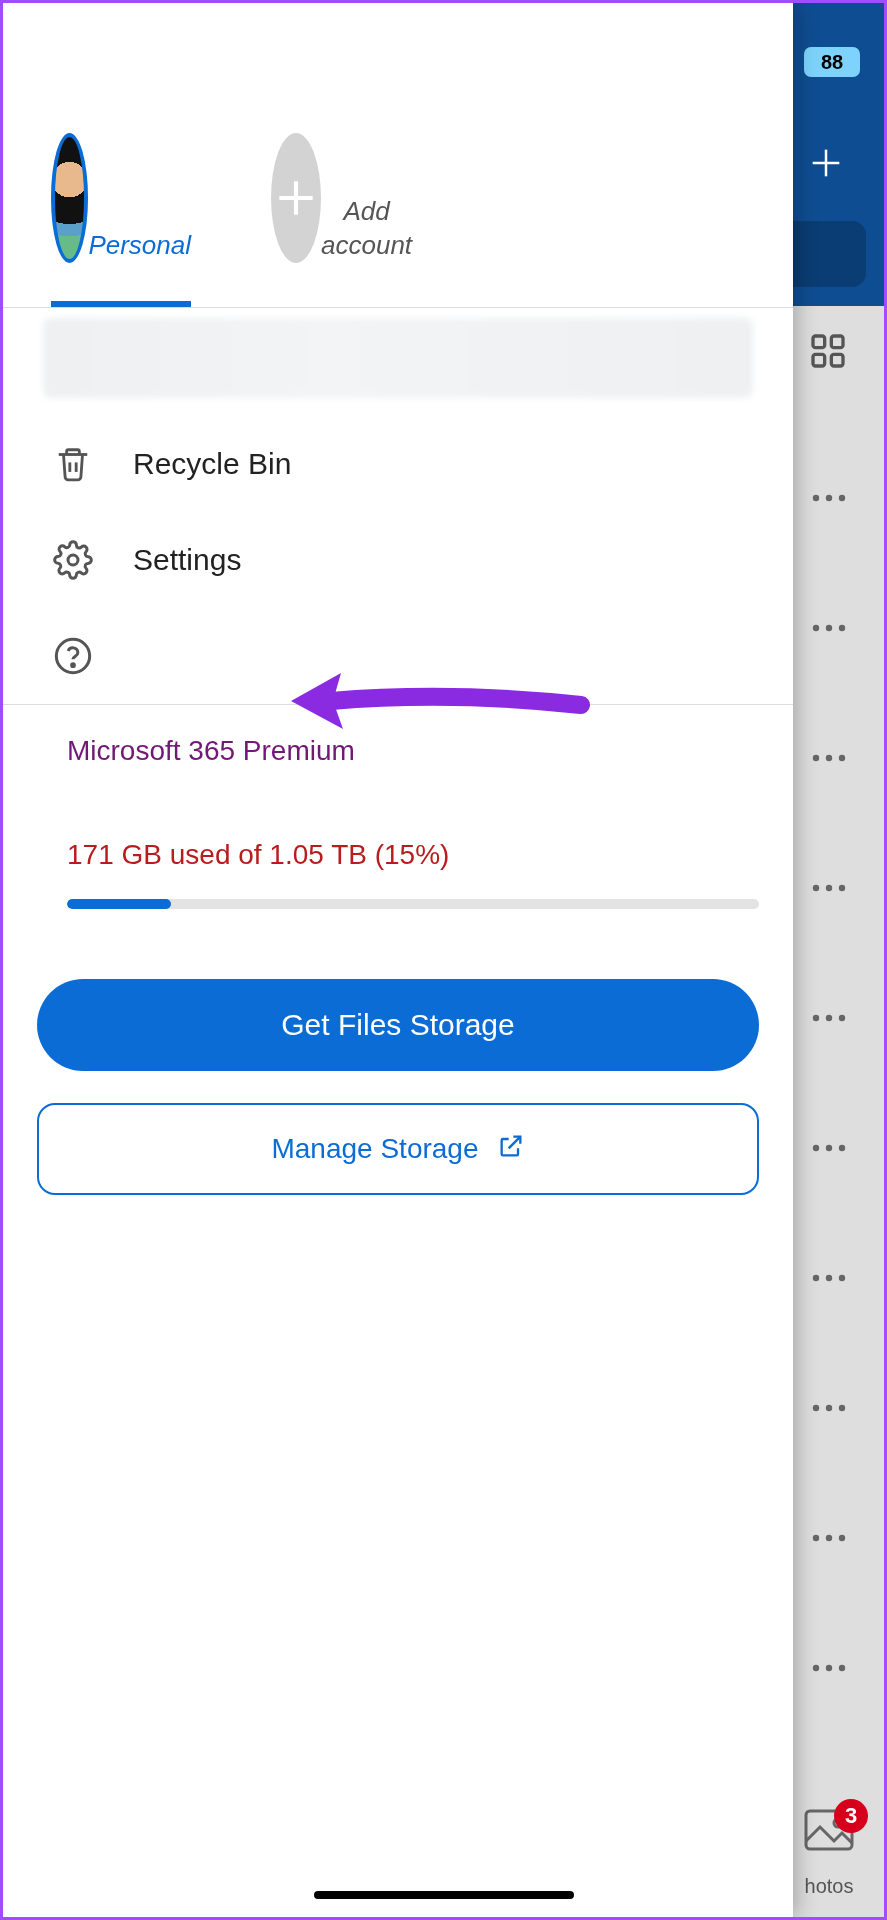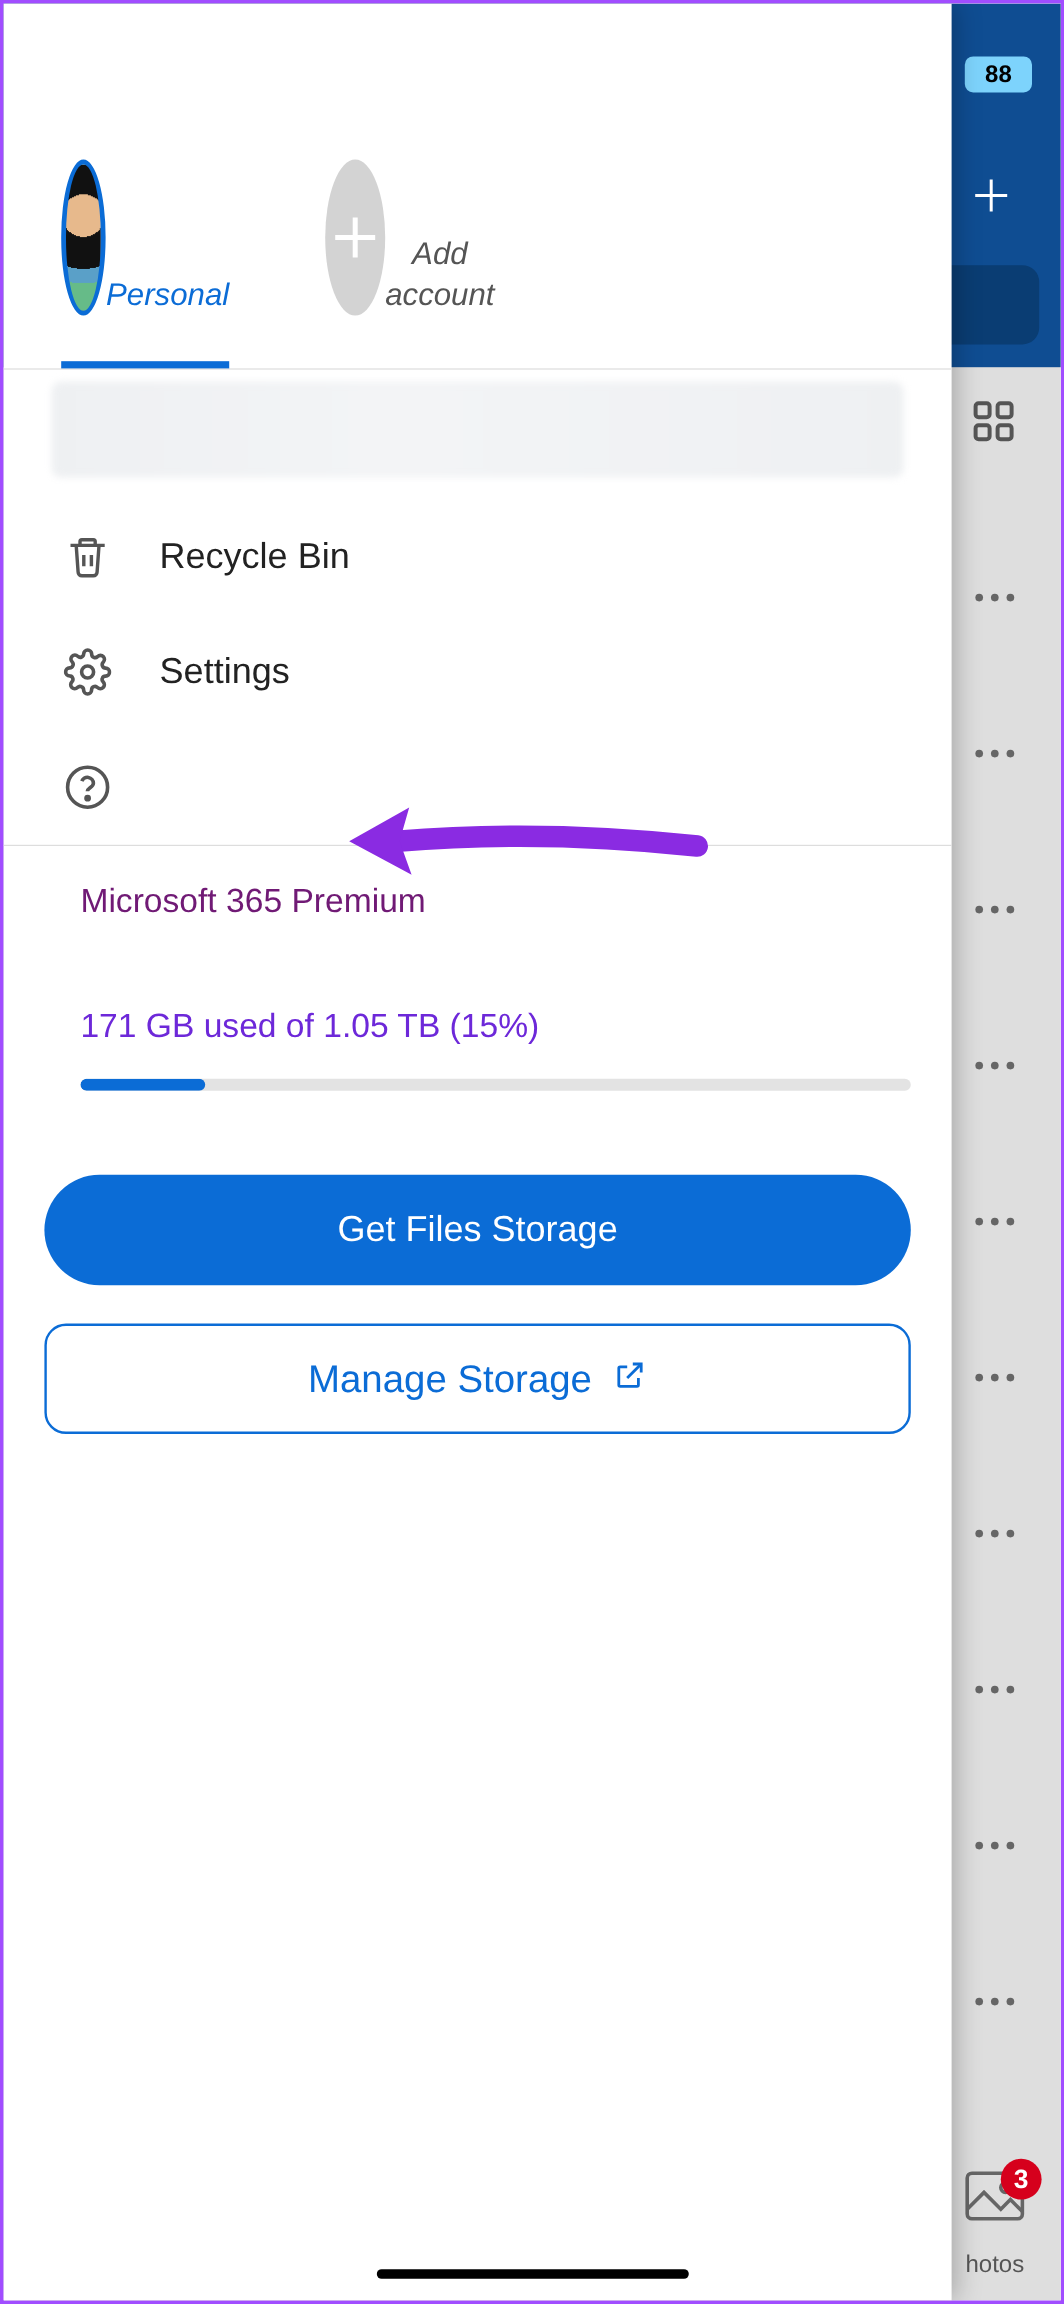--- a/index.html
+++ b/index.html
@@ -41,26 +41,26 @@
 
   .menu { padding: 18px 0 0 0; }
   .menu-item { display:flex; align-items:center; gap: 38px; padding: 26px 48px; cursor:pointer; position:relative; }
   .menu-icon { width: 44px; height:44px; display:flex; align-items:center; justify-content:center; color:#555; }
   .menu-label { font-size: 30px; color:#222; }
 
   .divider { height:1px; background:#ddd; width:100%; }
 
   .storage { padding: 30px 34px 30px 64px; }
   .storage-sub { font-size: 28px; color:#701a75; margin-bottom: 72px; }
-  .storage-used { font-size: 28px; color:#6d28d9; margin-bottom: 28px; }
+  .storage-used { font-size: 28px; color:#b91c1c; margin-bottom: 28px; }
   .progress-track { width: 100%; height: 10px; background:#e3e3e3; border-radius:6px; overflow:hidden; }
   .progress-fill { height:100%; background:#0b6cd6; border-radius:6px; }
 
   .btn-primary { margin: 40px 34px 0 34px; height: 92px; background:#0b6cd6; color:#fff; font-size:30px; font-weight:500; border:none; border-radius:46px; display:flex; align-items:center; justify-content:center; gap:14px; cursor:pointer; }
-  .btn-outline { margin: 32px 34px 0 34px; height: 92px; background:#fff; color:#0b6cd6; font-size:32px; font-weight:500; border:2px solid #0b6cd6; border-radius:18px; display:flex; align-items:center; justify-content:center; gap:18px; cursor:pointer; }
+  .btn-outline { margin: 32px 34px 0 34px; height: 92px; background:#fff; color:#0b6cd6; font-size:28px; font-weight:500; border:2px solid #0b6cd6; border-radius:18px; display:flex; align-items:center; justify-content:center; gap:18px; cursor:pointer; }
 
   
   .annotation-arrow { position:absolute; top: 658px; left: 268px; pointer-events:none; }
 
   
   .home-indicator { position:absolute; bottom:18px; left:50%; transform:translateX(-50%); width:260px; height:8px; background:#000; border-radius:5px; }
 </style>
 </head>
 <body>
 

